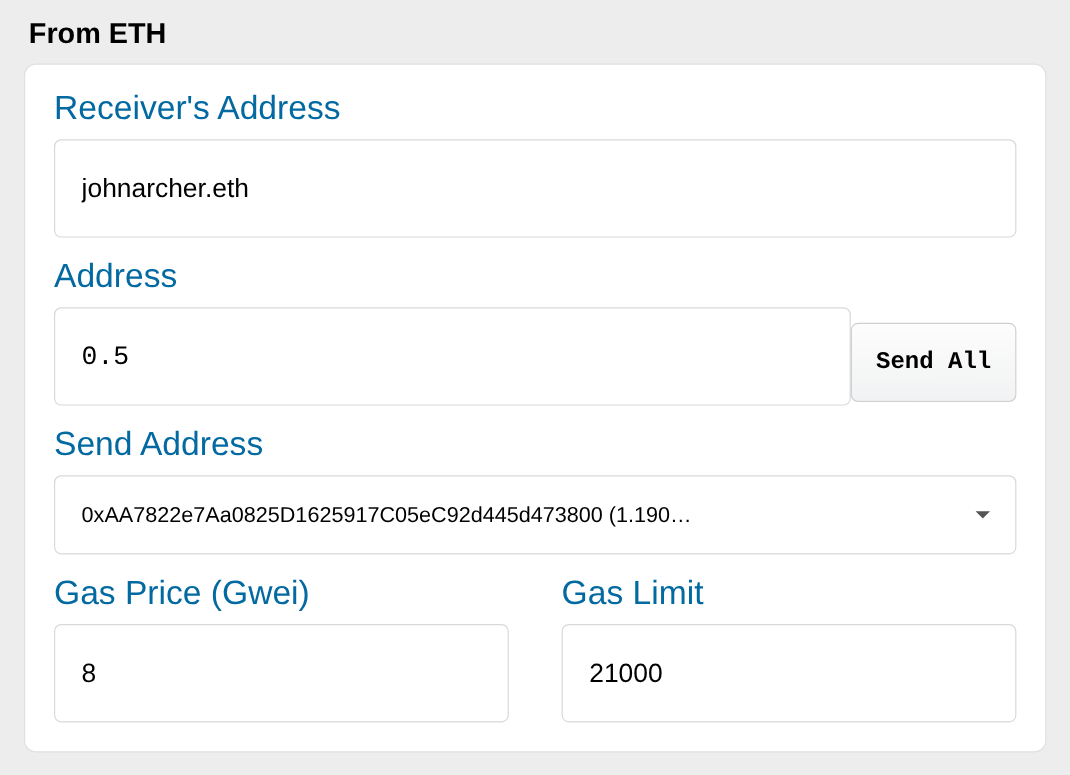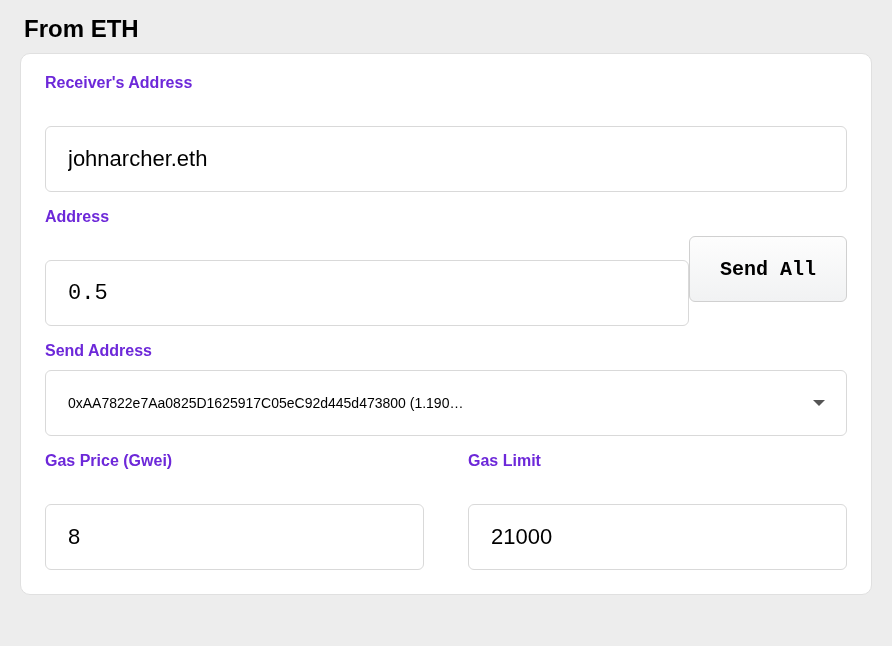--- a/index.html
+++ b/index.html
@@ -24,68 +24,68 @@
       background: #fff;
       border: 1px solid #e0e0e0;
       border-radius: 10px;
       margin: 0 20px 20px 20px;
       padding: 20px 24px 24px 24px;
     }
     .field-group {
       margin-bottom: 16px;
     }
     .field-label {
-      font-size: 16px;
-      color: #6d28d9;
+      font-size: 28px;
+      color: #0369a1;
       margin-bottom: 10px;
-      font-weight: 700;
+      font-weight: 400;
     }
     .text-input {
       width: 100%;
-      height: 66px;
+      height: 82px;
       border: 1px solid #d9d9d9;
       border-radius: 6px;
       padding: 0 22px;
       font-size: 22px;
       color: #000;
       font-family: inherit;
       background: #fff;
-      margin-top: 24px;
     }
     .amount-row {
       display: flex;
       align-items: flex-start;
       font-family: Liberation Mono, monospace;
     }
     .amount-row .text-input {
       flex: 1;
     }
     .send-all-btn {
       background: linear-gradient(#fdfdfd, #f1f2f3);
       border: 1px solid #d0d0d0;
       border-radius: 6px;
-      padding: 0 30px;
+      padding: 0 20px;
       font-size: 20px;
       font-weight: 600;
       color: #000;
       cursor: pointer;
       font-family: inherit;
       height: 66px;
+      margin-top: 13px;
     }
     .select-wrapper {
       position: relative;
       width: 100%;
     }
     .select-display {
       width: 100%;
       height: 66px;
       border: 1px solid #d9d9d9;
       border-radius: 6px;
       padding: 0 50px 0 22px;
-      font-size: 14px;
+      font-size: 18px;
       color: #000;
       background: #fff;
       display: flex;
       align-items: center;
       cursor: pointer;
       white-space: nowrap;
       overflow: hidden;
       text-overflow: ellipsis;
     }
     .caret-icon {

